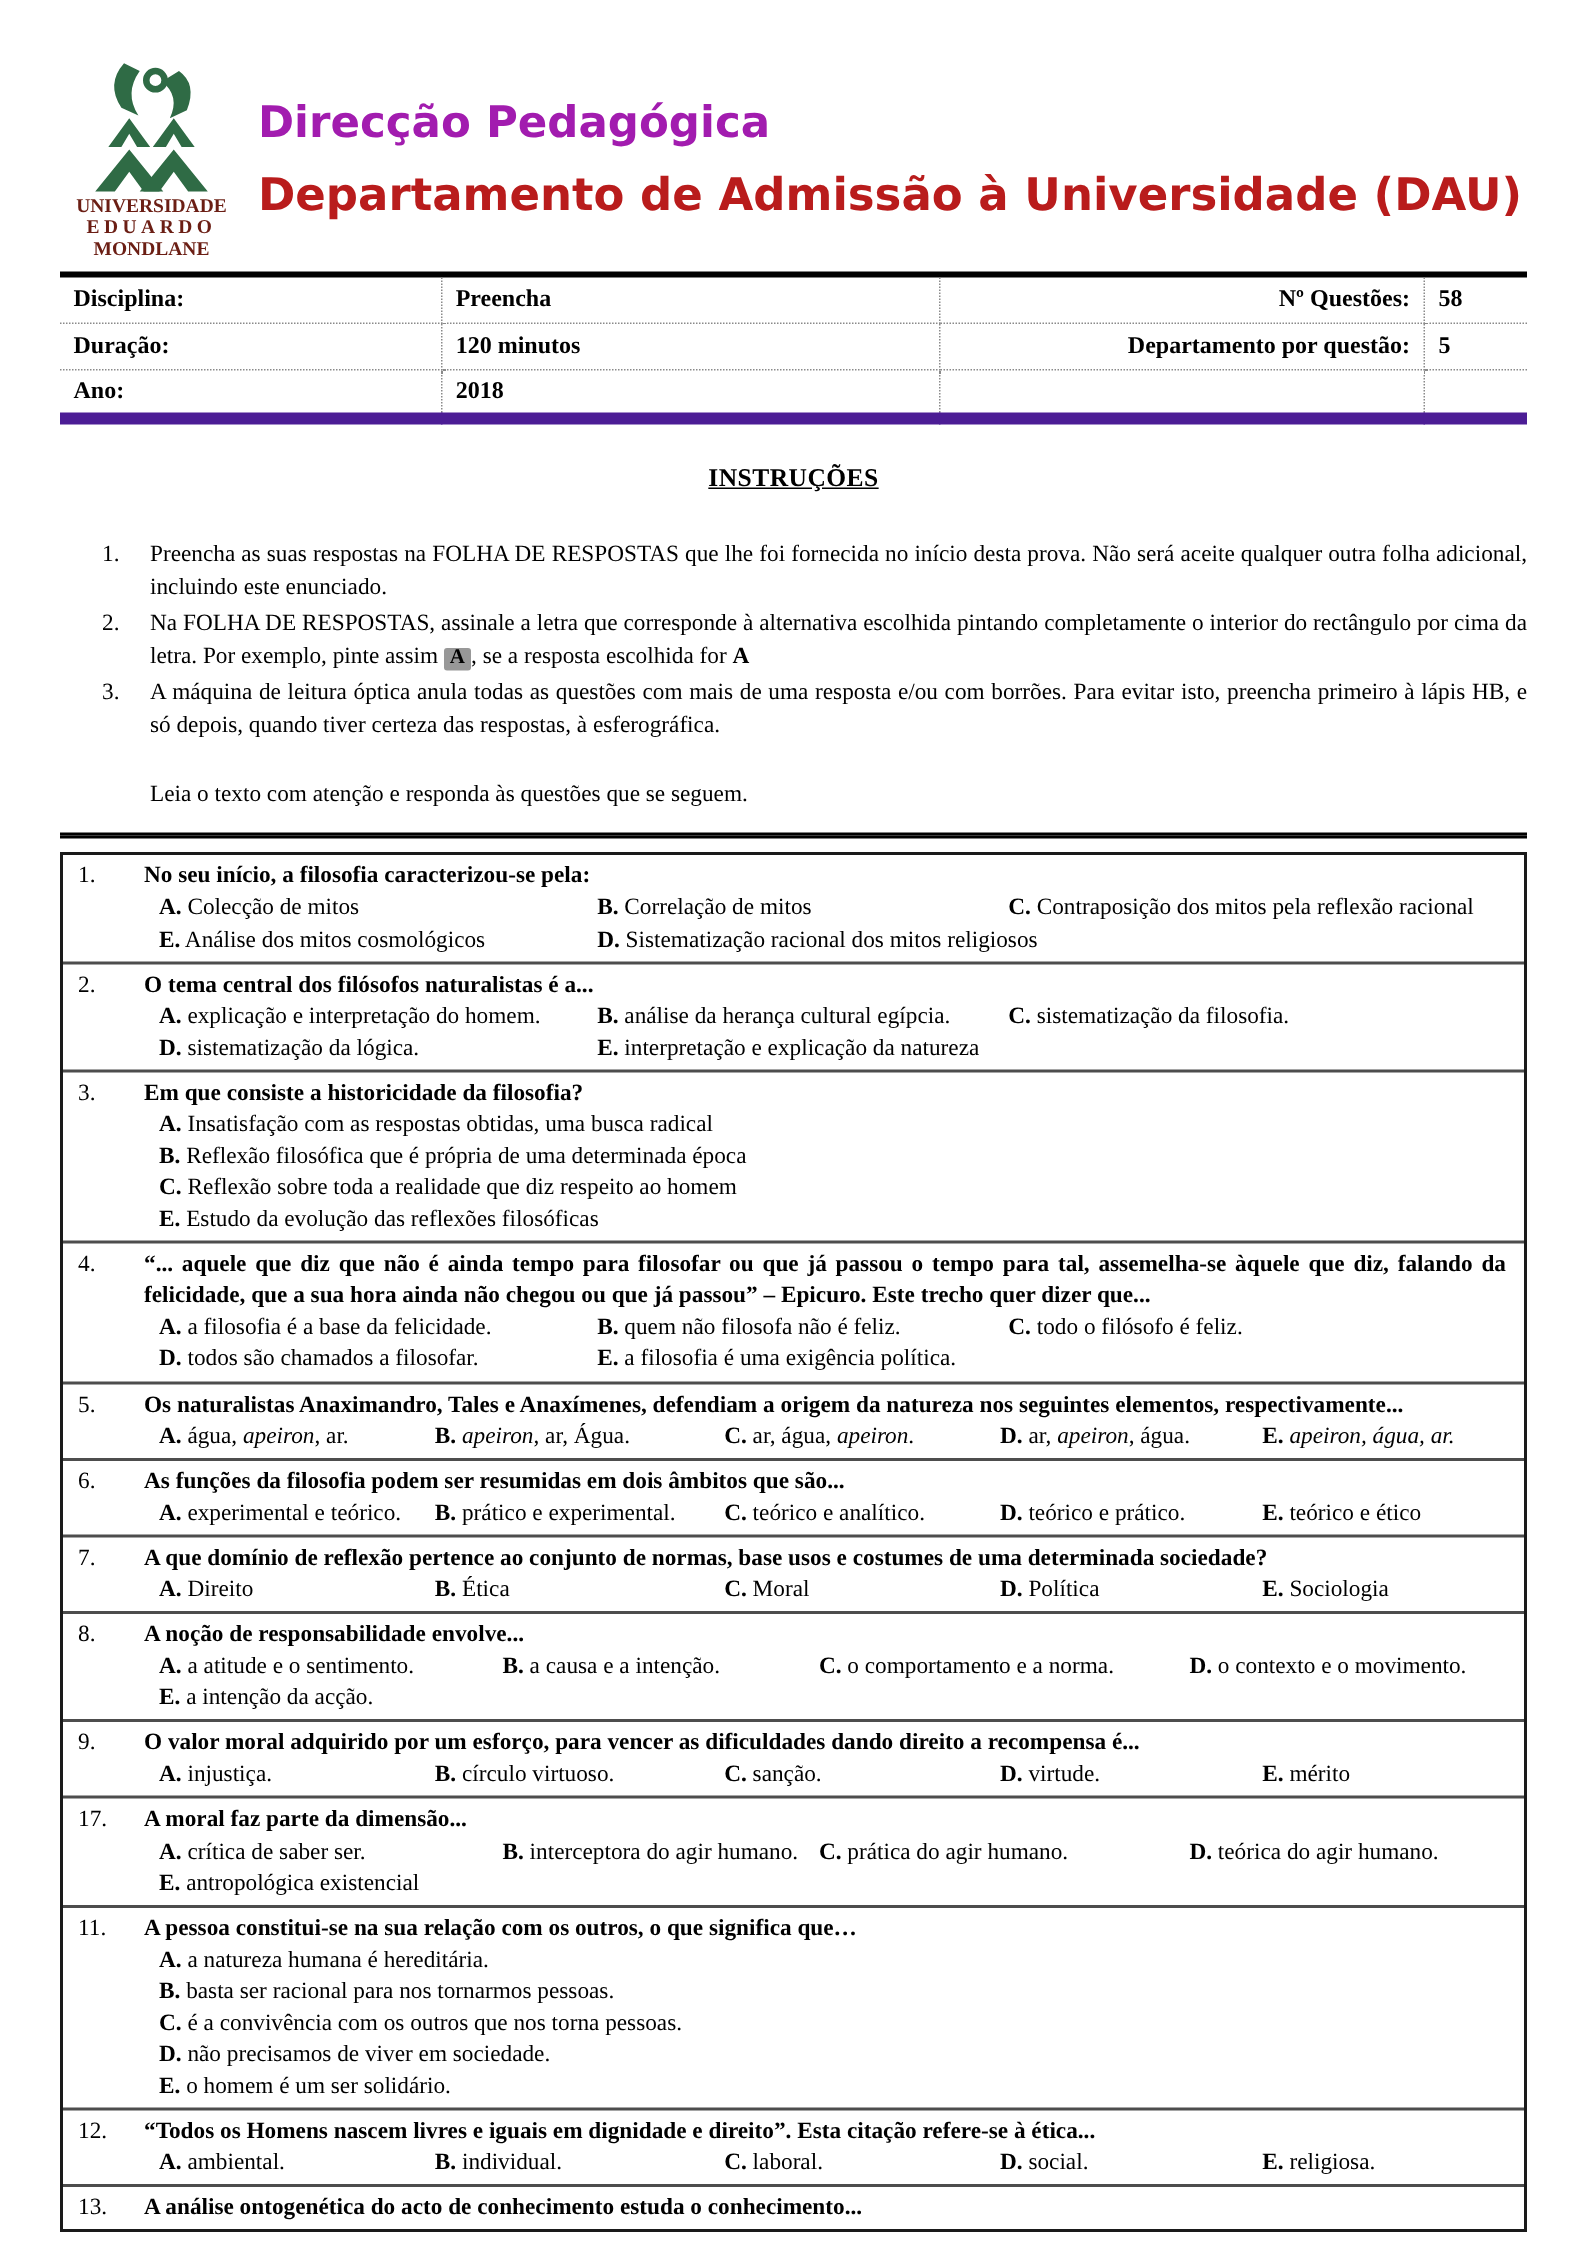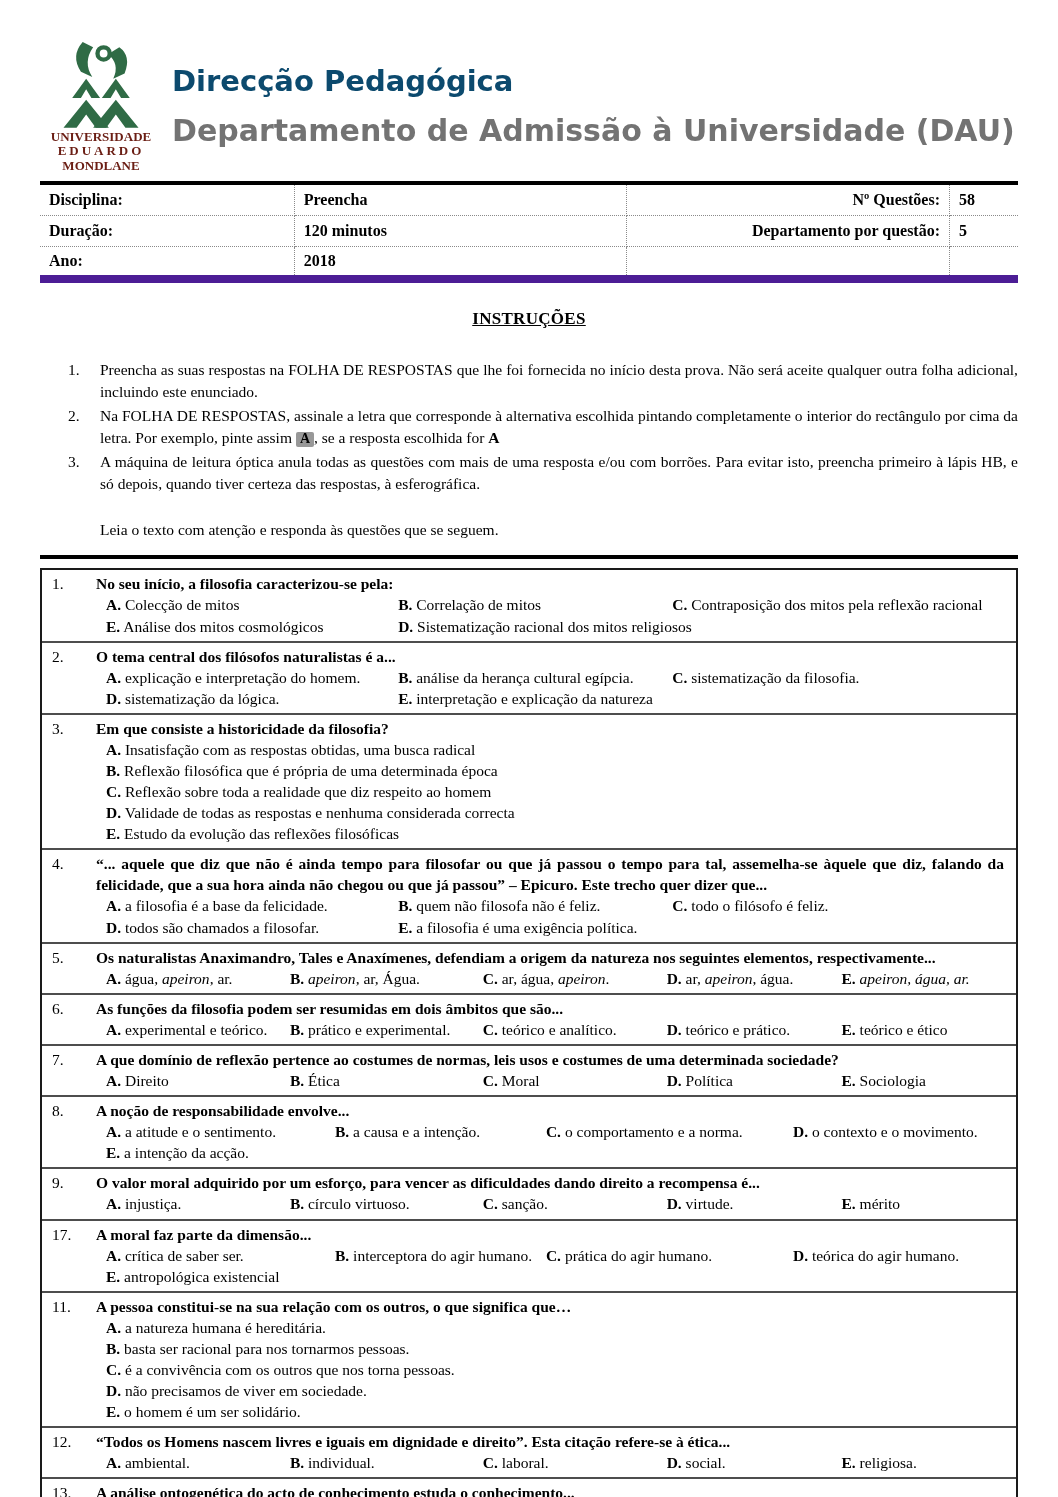--- a/index.html
+++ b/index.html
@@ -94,22 +94,22 @@
           <path d="M46,100 L72,68 L98,100 L83,100 L72,85 L61,100 Z"></path>
         </g>
       </svg>
       <div class="uni-name" style="color: rgb(107, 30, 20);">
         <div>UNIVERSIDADE</div>
         <div class="sp">EDUARDO</div>
         <div>MONDLANE</div>
       </div>
     </div>
     <div class="hdr-titles">
-      <div class="hdr-title" style="color: #0c4a6e;">Direcção Pedagógica</div>
-      <div class="hdr-subtitle" style="color: #737373;">Departamento de Admissão à Universidade (DAU)</div>
+      <div class="hdr-title" style="color: #a21caf;">Direcção Pedagógica</div>
+      <div class="hdr-subtitle" style="color: #b91c1c;">Departamento de Admissão à Universidade (DAU)</div>
     </div>
   </div>
   <div class="hdr-rule"></div>
 
   <table class="info-table">
     <tbody>
         <tr>
       <td class="col-l1">Disciplina:</td>
       <td class="col-v1">Preencha</td>
       <td class="col-l2">Nº Questões:</td>
@@ -186,23 +186,20 @@
           <div class="opt-row cols-1">
             <span class="opt"><b class="opt-letter">A.</b> Insatisfação com as respostas obtidas, uma busca radical</span>
           </div>
           <div class="opt-row cols-1">
             <span class="opt"><b class="opt-letter">B.</b> Reflexão filosófica que é própria de uma determinada época</span>
           </div>
           <div class="opt-row cols-1">
             <span class="opt"><b class="opt-letter">C.</b> Reflexão sobre toda a realidade que diz respeito ao homem</span>
           </div>
           <div class="opt-row cols-1">
-            <span class="opt"><b class="opt-letter">D.</b> Validade de todas as respostas e nenhuma considerada correcta</span>
-          </div>
-          <div class="opt-row cols-1">
             <span class="opt"><b class="opt-letter">E.</b> Estudo da evolução das reflexões filosóficas</span>
           </div>
         </div>
       </div>
       <div class="q-row">
         <div class="q-num">4.</div>
         <div class="q-body">
           <div class="q-text">“... aquele que diz que não é ainda tempo para filosofar ou que já passou o tempo para tal, assemelha-se àquele que diz, falando da felicidade, que a sua hora ainda não chegou ou que já passou” – Epicuro. Este trecho quer dizer que...</div>
           <div class="opt-row cols-3">
             <span class="opt"><b class="opt-letter">A.</b> a filosofia é a base da felicidade.</span>
@@ -237,21 +234,21 @@
             <span class="opt"><b class="opt-letter">B.</b> prático e experimental.</span>
             <span class="opt"><b class="opt-letter">C.</b> teórico e analítico.</span>
             <span class="opt"><b class="opt-letter">D.</b> teórico e prático.</span>
             <span class="opt"><b class="opt-letter">E.</b> teórico e ético</span>
           </div>
         </div>
       </div>
       <div class="q-row">
         <div class="q-num">7.</div>
         <div class="q-body">
-          <div class="q-text">A que domínio de reflexão pertence ao costumes de normas, leis usos e costumes de uma determinada sociedade?</div>
+          <div class="q-text">A que domínio de reflexão pertence ao conjunto de normas, base usos e costumes de uma determinada sociedade?</div>
           <div class="opt-row cols-5">
             <span class="opt"><b class="opt-letter">A.</b> Direito</span>
             <span class="opt"><b class="opt-letter">B.</b> Ética</span>
             <span class="opt"><b class="opt-letter">C.</b> Moral</span>
             <span class="opt"><b class="opt-letter">D.</b> Política</span>
             <span class="opt"><b class="opt-letter">E.</b> Sociologia</span>
           </div>
         </div>
       </div>
       <div class="q-row">

